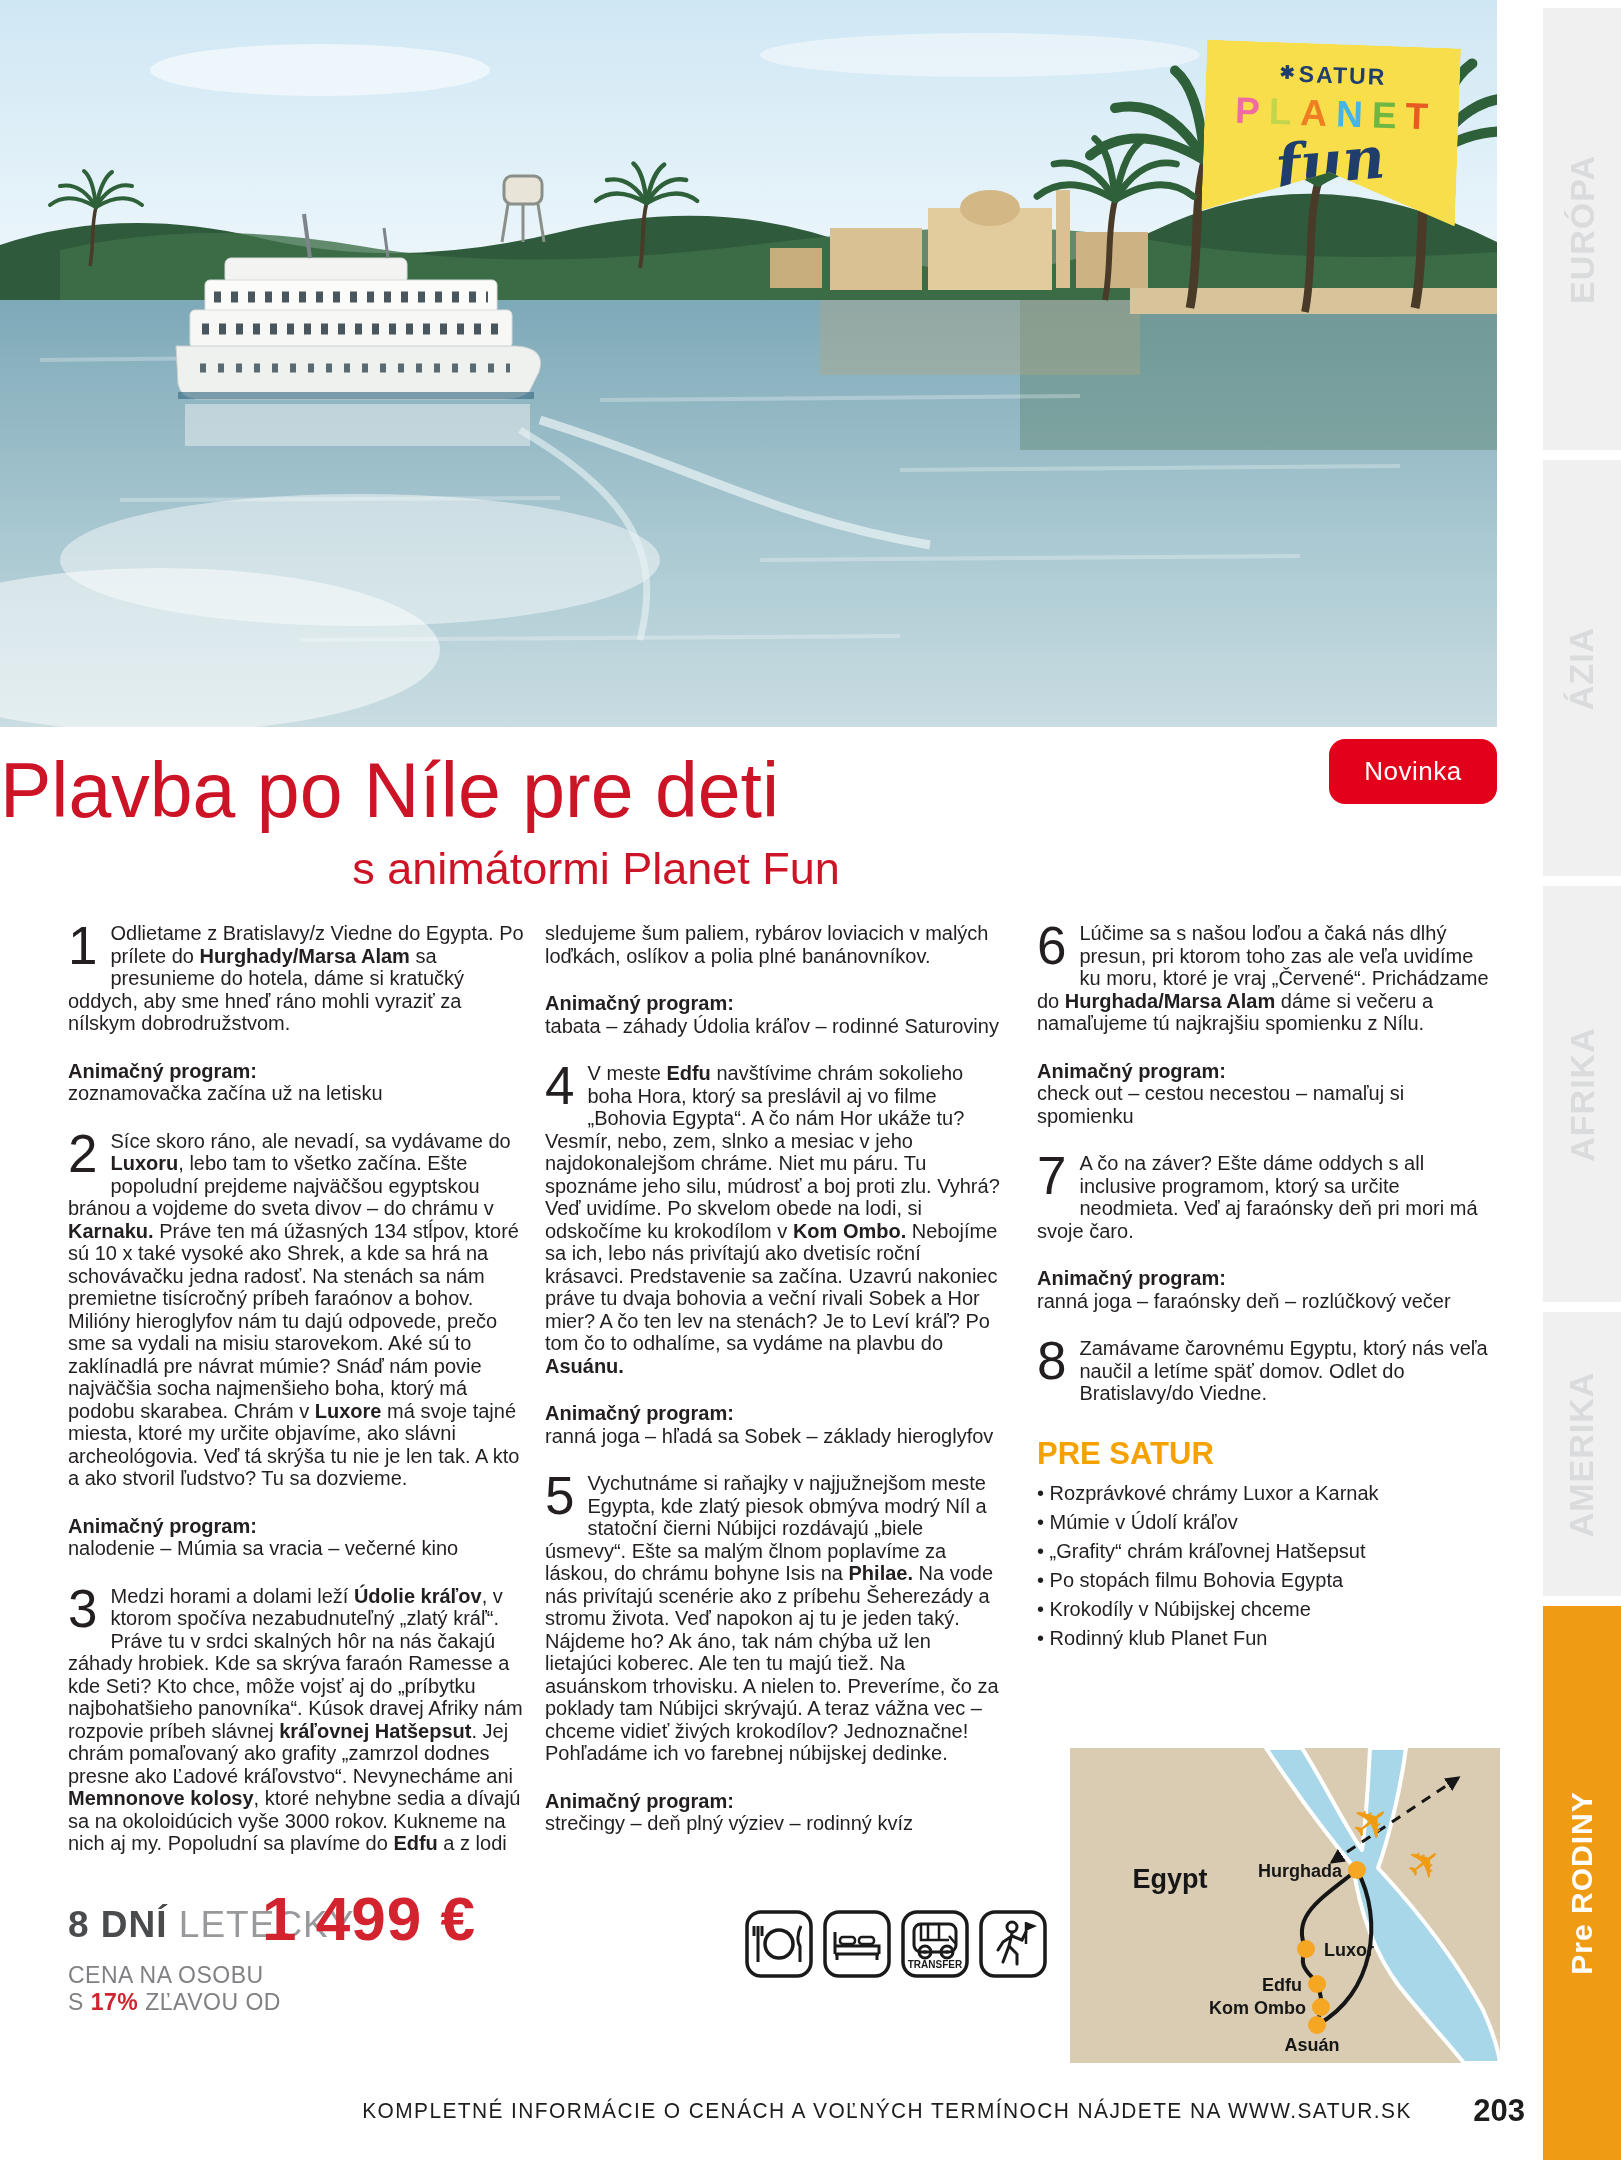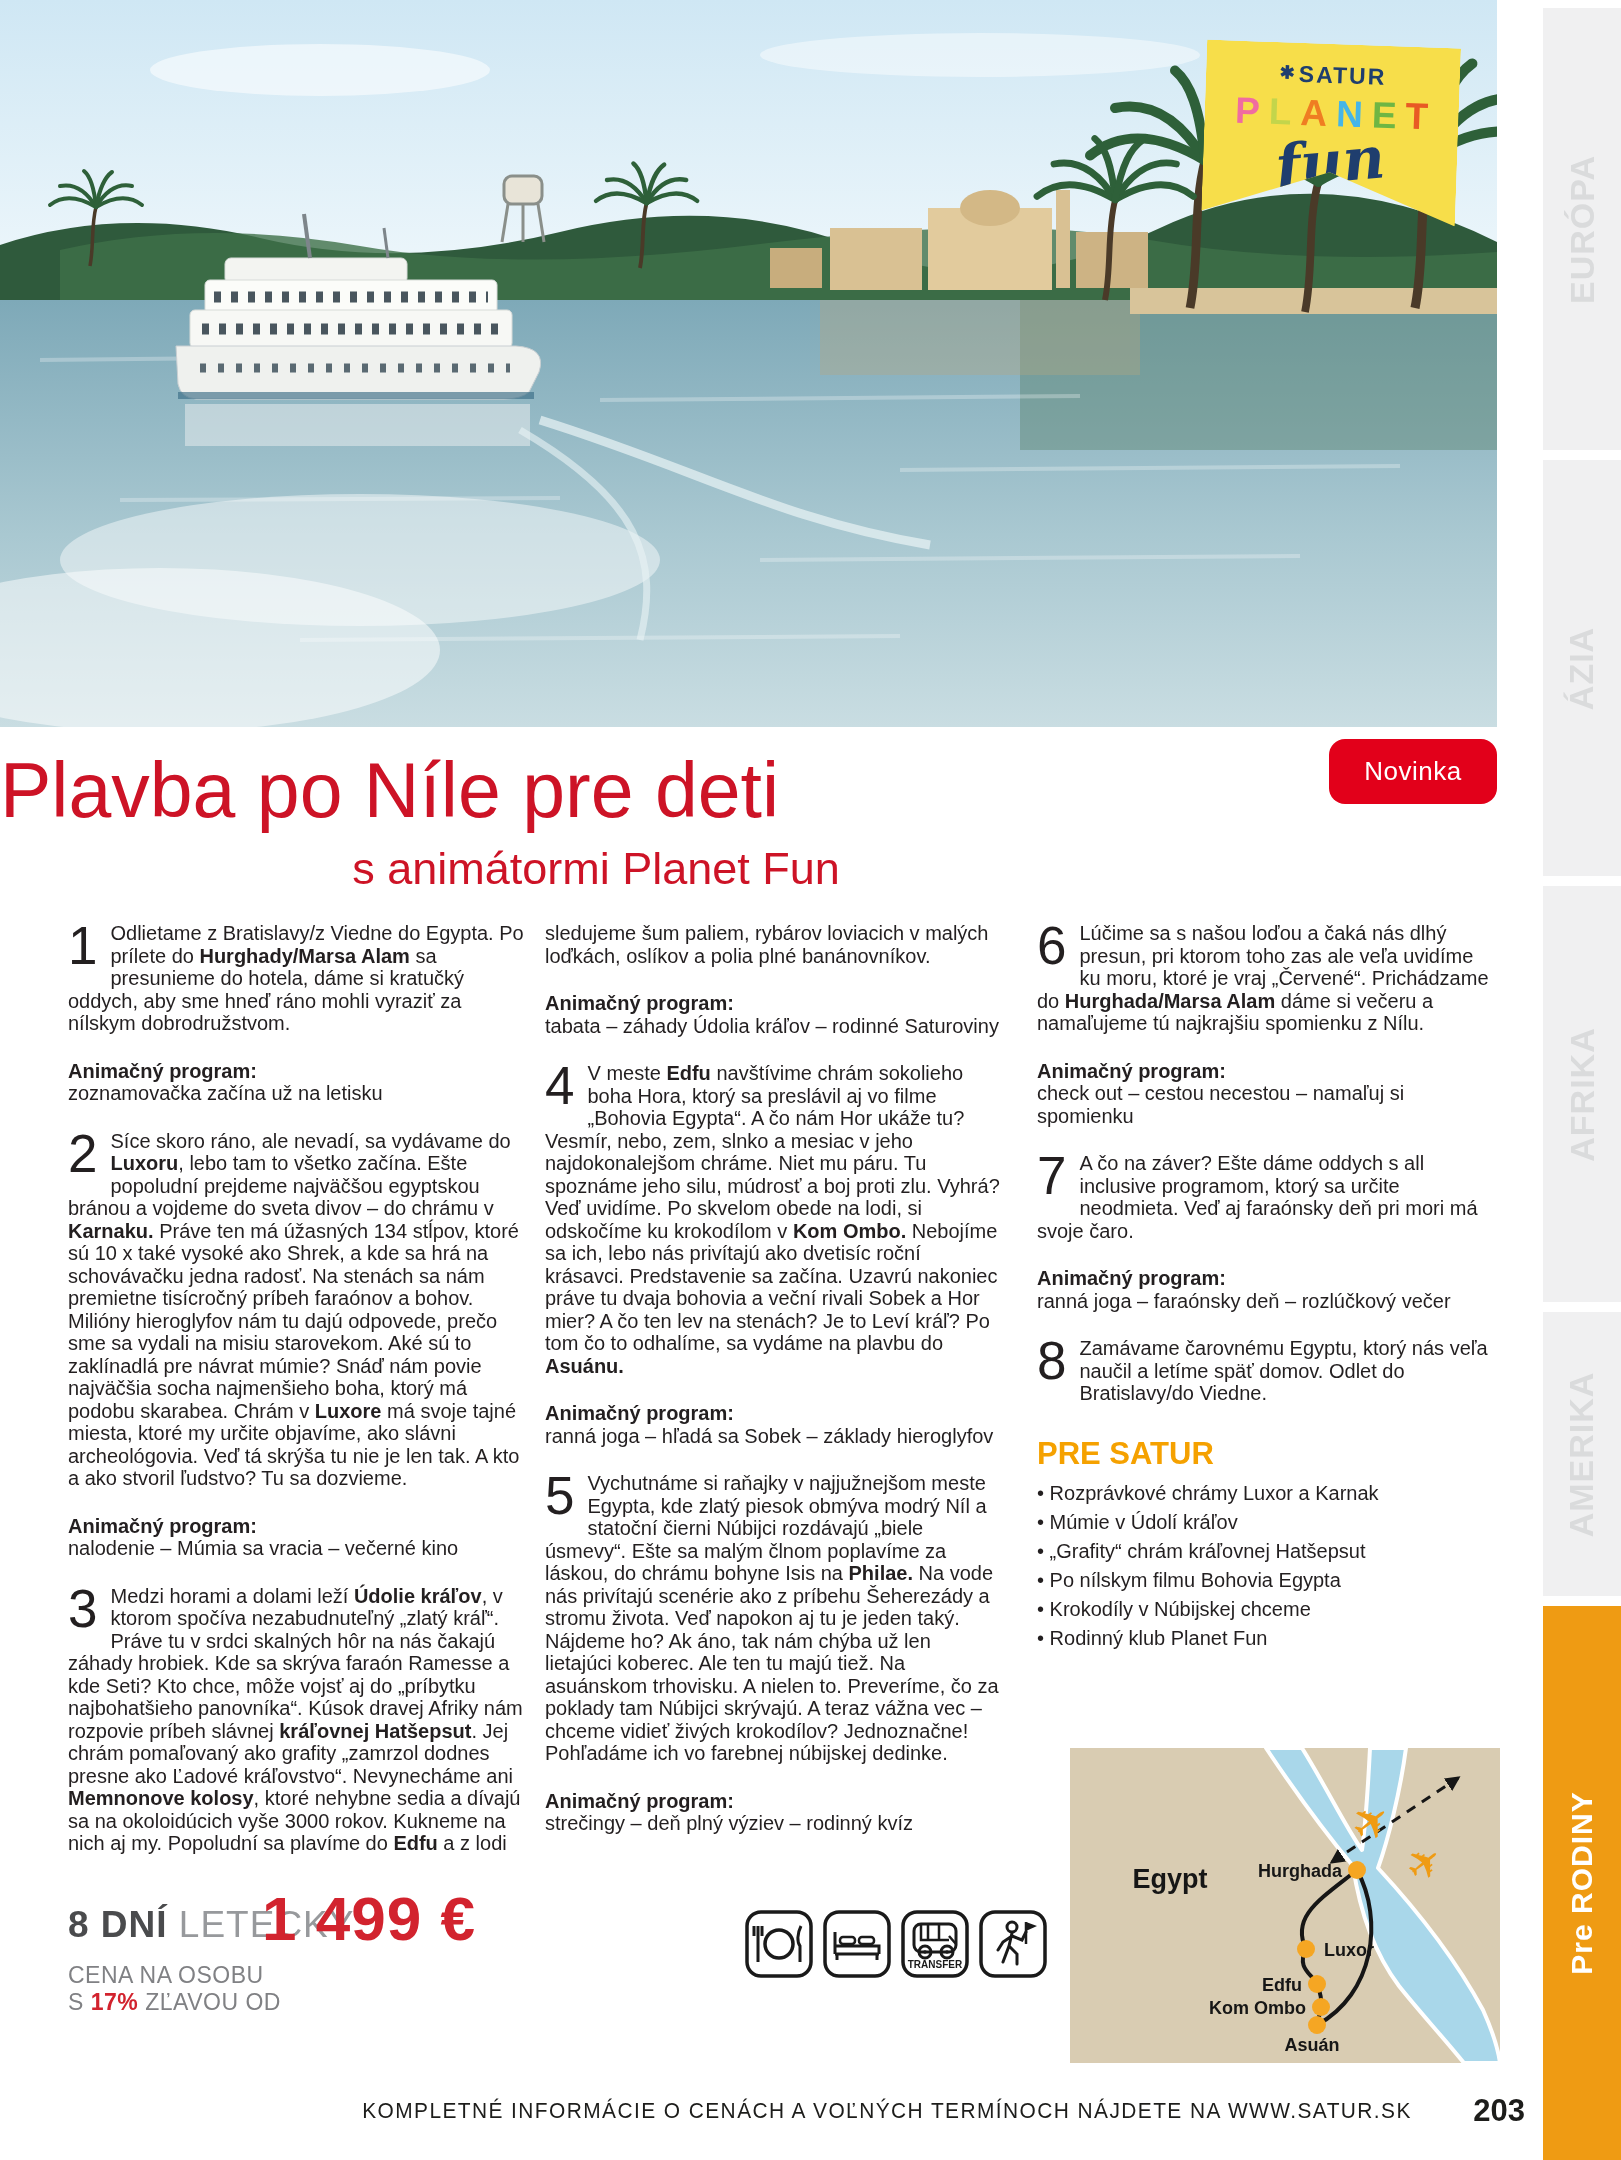--- a/index.html
+++ b/index.html
@@ -225,21 +225,21 @@
     <div class="prog">
       <div class="ph">Animačný program:</div>
       <div class="pt">ranná joga – faraónsky deň – rozlúčkový večer</div>
     </div>
     <div class="item"><span class="num">8</span><span>Zamávame čarovnému Egyptu, ktorý nás veľa naučil a letíme späť domov. Odlet do Bratislavy/do Viedne.</span></div>
     <div class="kids">
       <div class="kh">PRE SATUR</div>
       <div class="ki">Rozprávkové chrámy Luxor a Karnak</div>
       <div class="ki">Múmie v Údolí kráľov</div>
       <div class="ki">„Grafity“ chrám kráľovnej Hatšepsut</div>
-      <div class="ki">Po nílskym filmu Bohovia Egypta</div>
+      <div class="ki">Po stopách filmu Bohovia Egypta</div>
       <div class="ki">Krokodíly v Núbijskej chceme</div>
       <div class="ki">Rodinný klub Planet Fun</div>
     </div>
   </div>
 
 <div class="price">
   <div class="days">
     <b>8 DNÍ</b><span> LETECKY</span>
   </div>
   <div class="cena">

